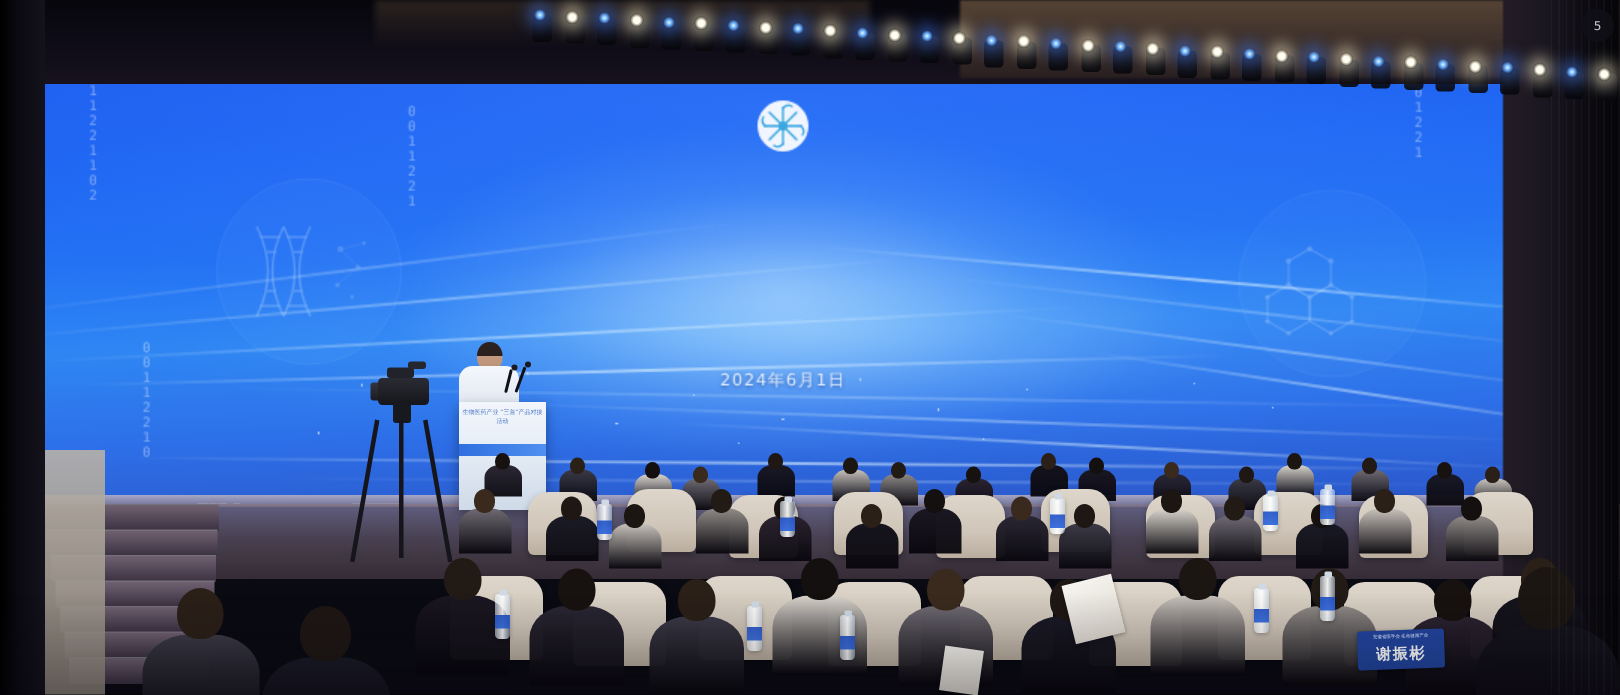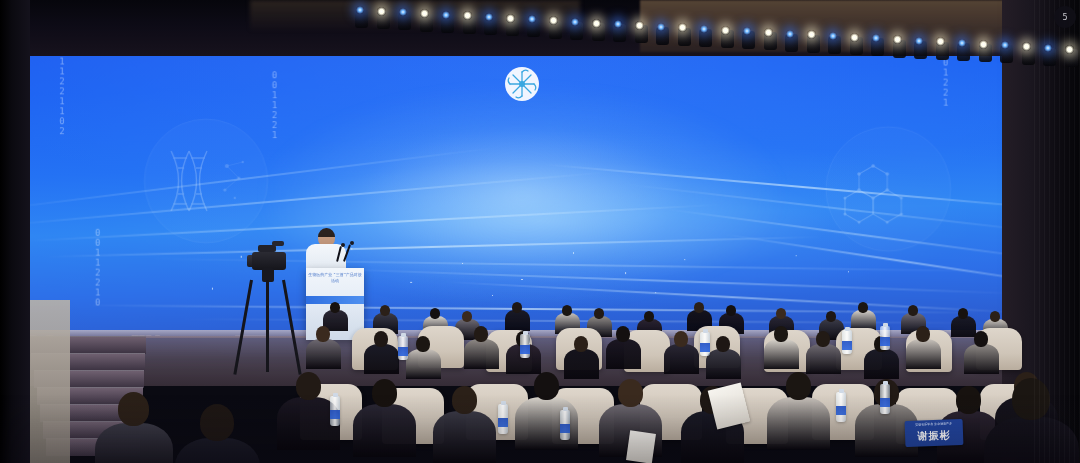--- a/index.html
+++ b/index.html
@@ -343,20 +343,21 @@
           <path d="M20 8 q3 -3 6 -1"></path>
             <path d="M32 20 q3 3 1 6"></path>
           <path d="M20 32 q-3 3 -6 1"></path>
             <path d="M8 20 q-3 -3 -1 -6"></path>
         </g>
         <circle cx="20" cy="20" r="3" fill="#3aa7e0"></circle>
       </svg>
 
       <div class="title-wrap">
       </div>
+      <div class="event-date">2024年6月1日</div>
     </div>
   </div>
 
   <div class="lower-screen">
     <div class="lower-text">安 徽 生 命 健 康 时 代 活 动</div>
   </div>
 
   <div class="stage-edge"></div>
   <div class="stage-floor"></div>
   <div class="wall-left"></div>

